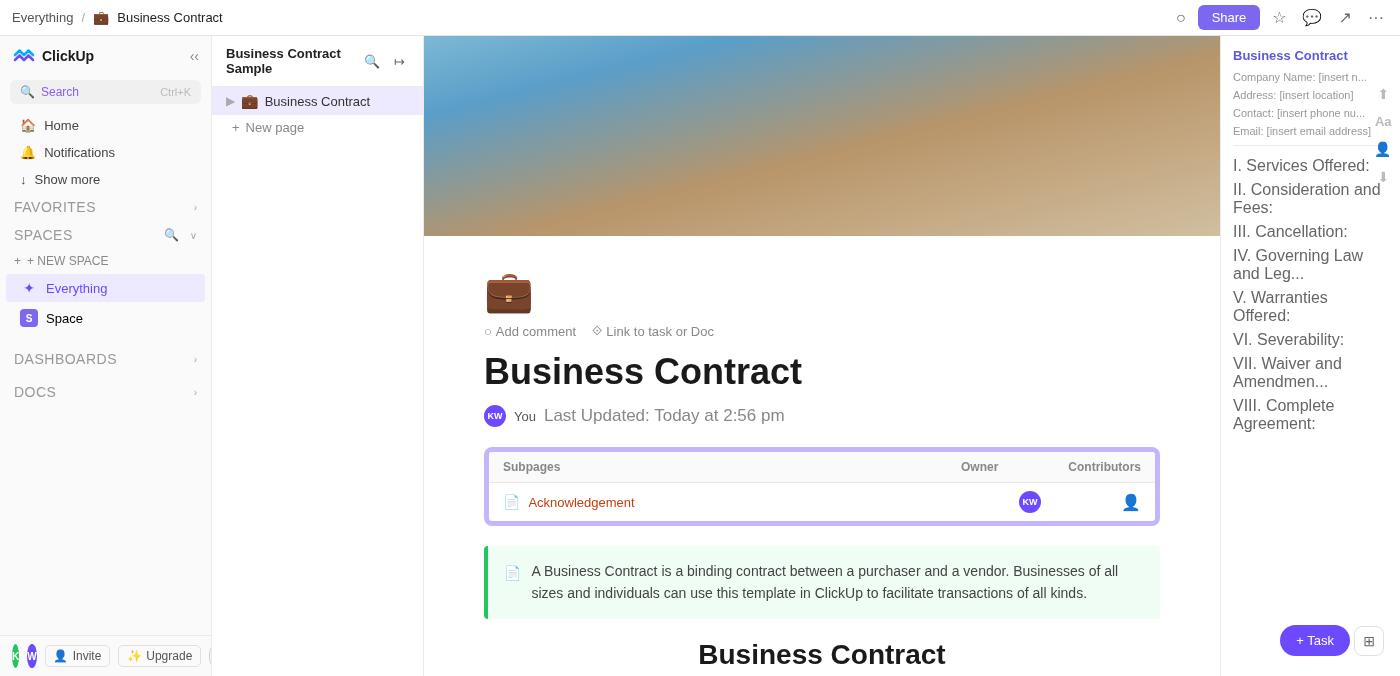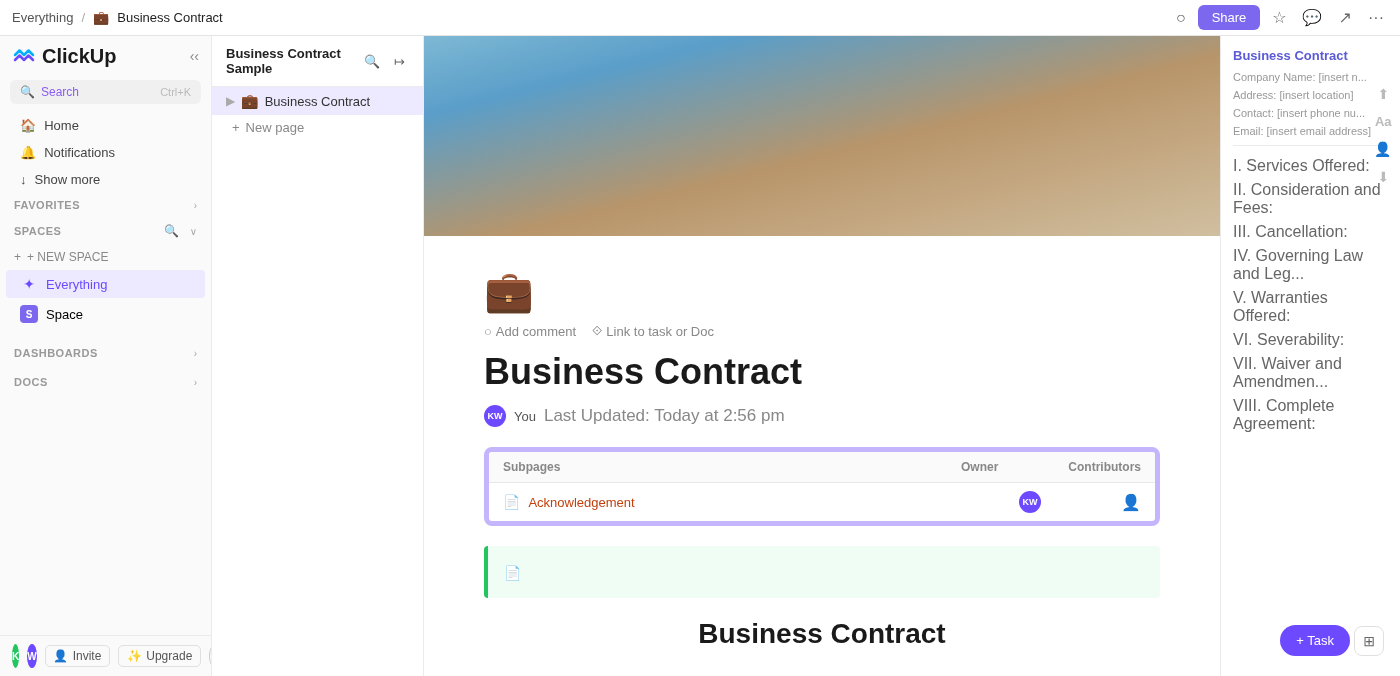--- a/index.html
+++ b/index.html
@@ -9,33 +9,33 @@
     .topbar { height: 36px; background: #fff; border-bottom: 1px solid #e5e5e5; display: flex; align-items: center; padding: 0 12px; gap: 8px; flex-shrink: 0; }
     .share-btn { background: #7b68ee; color: #fff; border: none; border-radius: 6px; padding: 5px 14px; font-size: 13px; cursor: pointer; font-weight: 500; }
     .icon-btn { background: none; border: none; cursor: pointer; color: #666; font-size: 16px; padding: 4px; border-radius: 4px; }
 
     
     .main-layout { display: flex; flex: 1; overflow: hidden; }
 
     
     .sidebar { width: 212px; background: #fafafa; border-right: 1px solid #ebebeb; display: flex; flex-direction: column; flex-shrink: 0; overflow-y: auto; }
     .sidebar-header { padding: 8px 12px; display: flex; align-items: center; justify-content: space-between; }
-    .sidebar-logo { display: flex; align-items: center; gap: 6px; font-weight: 700; font-size: 20px; color: #1a1a1a; }
+    .sidebar-logo { display: flex; align-items: center; gap: 6px; font-weight: 700; font-size: 14px; color: #1a1a1a; }
     .sidebar-logo .cu-icon { width: 24px; height: 24px; }
     .collapse-btn { background: none; border: none; cursor: pointer; color: #888; font-size: 14px; }
     .search-bar { margin: 4px 10px 8px; background: #f0f0f0; border-radius: 6px; padding: 5px 10px; display: flex; align-items: center; gap: 6px; color: #999; font-size: 12px; cursor: pointer; }
     .search-bar .shortcut { margin-left: auto; font-size: 11px; color: #bbb; }
     .sidebar-nav-item { display: flex; align-items: center; gap: 8px; padding: 5px 14px; cursor: pointer; color: #444; font-size: 13px; border-radius: 4px; margin: 1px 6px; }
     .new-space-btn { display: flex; align-items: center; gap: 6px; padding: 5px 14px; cursor: pointer; color: #888; font-size: 12px; font-weight: 500; }
     .space-item { display: flex; align-items: center; gap: 8px; padding: 5px 14px; cursor: pointer; border-radius: 4px; margin: 1px 6px; font-size: 13px; }
     .space-item.active { background: #ede9fe; color: #6d4aff; font-weight: 500; }
     .space-dot { width: 18px; height: 18px; border-radius: 4px; background: #6d4aff; display: flex; align-items: center; justify-content: center; color: #fff; font-size: 10px; font-weight: 700; flex-shrink: 0; }
     .space-dot.s { background: #7b68ee; }
     .sidebar-section-row { display: flex; align-items: center; justify-content: space-between; padding: 6px 14px 3px; }
-    .sidebar-section-label { font-size: 11px; font-weight: 700; color: #999; letter-spacing: 0.5px; text-transform: uppercase; }
+    .sidebar-section-label { font-size: 14px; font-weight: 400; color: #999; letter-spacing: 0.5px; text-transform: uppercase; }
     .chevron { font-size: 10px; color: #aaa; }
     .sidebar-bottom { margin-top: auto; border-top: 1px solid #ebebeb; padding: 8px 12px; display: flex; align-items: center; gap: 8px; }
     .avatar-green { width: 24px; height: 24px; border-radius: 50%; background: #22c55e; color: #fff; font-size: 10px; display: flex; align-items: center; justify-content: center; font-weight: 700; }
     .bottom-btn { background: none; border: 1px solid #e0e0e0; border-radius: 5px; padding: 3px 8px; font-size: 12px; cursor: pointer; color: #555; display: flex; align-items: center; gap: 4px; }
     .bottom-help { background: none; border: none; width: 20px; height: 20px; border-radius: 50%; border: 1px solid #ccc; display: flex; align-items: center; justify-content: center; cursor: pointer; color: #888; font-size: 11px; margin-left: auto; }
 
     
     .doc-sidebar { width: 212px; background: #fff; border-right: 1px solid #ebebeb; display: flex; flex-direction: column; flex-shrink: 0; }
     .doc-sidebar-header { padding: 10px 14px; font-size: 13px; font-weight: 600; color: #222; display: flex; align-items: center; justify-content: space-between; border-bottom: 1px solid #ebebeb; }
     .doc-sidebar-actions { display: flex; gap: 6px; color: #888; }
@@ -248,20 +248,21 @@
             <div class="owner-avatar">KW</div>
           </div>
           <div class="subpage-contributors">
             <span class="person-icon">👤</span>
           </div>
         </div>
       </div>
 
       <div class="description-box">
         <span class="desc-icon">📄</span>
+        <span>A Business Contract is a binding contract between a purchaser and a vendor. Businesses of all sizes and individuals can use this template in ClickUp to facilitate transactions of all kinds.</span>
       </div>
 
       <h2 class="section-title">Business Contract</h2>
     </div>
   </div>
 
   <div class="right-panel-wrapper">
     <div class="outline-panel">
       <div class="outline-title">Business Contract</div>
 

